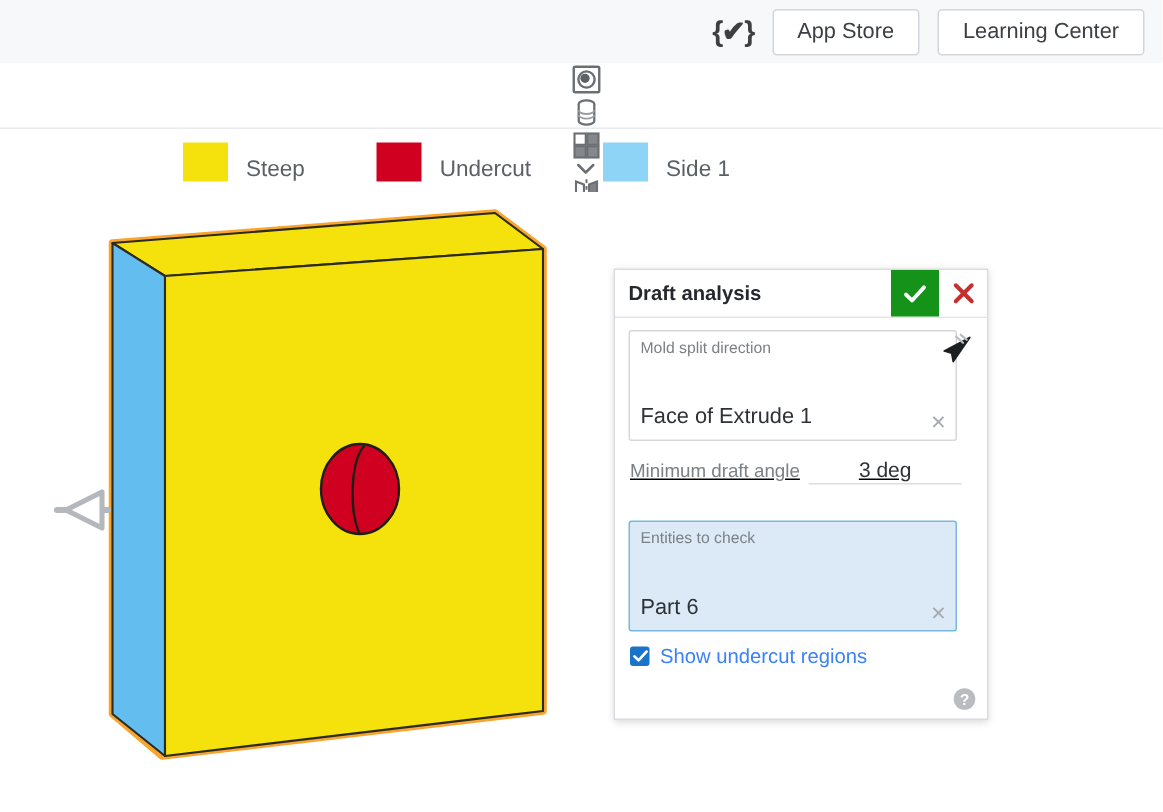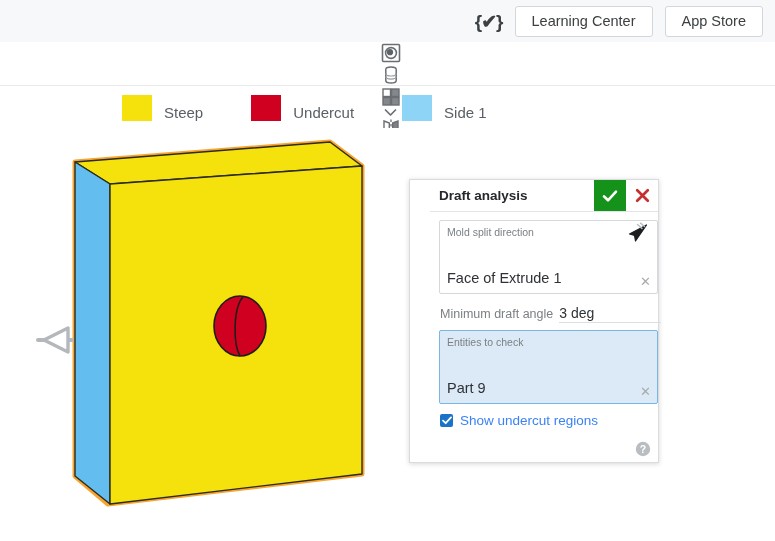--- a/index.html
+++ b/index.html
@@ -104,21 +104,20 @@
 
   
   .dialog {
     position: absolute;
     left: 409px; top: 179px;
     width: 250px;
     background: #ffffff;
     border: 1px solid #d9dbdf;
     box-shadow: 0 1px 5px rgba(0,0,0,.16);
     font-family: "Liberation Sans", sans-serif;
-    padding-left: 20px;
   }
   .dlg-header {
     height: 32px;
     display: flex; align-items: stretch;
     border-bottom: 1px solid #e2e4e7;
     background: #ffffff;
   }
   .dlg-title {
     flex: 1;
     display: flex; align-items: center;
@@ -170,31 +169,32 @@
     user-select: none;
   }
   .picker-icon {
     position: absolute;
     right: 8px; top: 10px;
     cursor: pointer;
   }
 
   .angle-row {
     display: flex; align-items: baseline;
-    margin: 11px 0 7px 1px;
+    margin: 11px 0 24px 1px;
     width: 221px;
+    text-decoration: underline;
   }
   .angle-label {
     font-size: 12.5px; color: #7b8085;
     white-space: nowrap;
   }
   .angle-input {
     flex: 1;
     border-bottom: 1px solid #dcdee0;
-    text-align: left;
+    text-align: center;
     font-size: 14px; color: #2e3236;
     padding-bottom: 1px;
     margin-left: 6px;
     cursor: text;
   }
 
   .check-row {
     display: flex; align-items: center;
     margin: 9px 0 2px 1px;
     cursor: pointer;
@@ -215,22 +215,22 @@
     display: flex; align-items: center; justify-content: flex-end;
     padding-right: 7px;
   }
   .help-icon { cursor: pointer; display:block; }
 </style>
 </head>
 <body>
 
 <div class="header">
   <div class="brace-icon">{✔}</div>
+  <div class="hdr-btn">App Store</div>
   <div class="hdr-btn">Learning Center</div>
-  <div class="hdr-btn">App Store</div>
 </div>
 
 <div class="toolbar">
 
   <div class="tb-item">
     <svg width="22" height="22" viewBox="0 0 22 22">
       <rect x="2.5" y="2.5" width="17" height="17" rx="1" fill="#fff" stroke="#6b6f73" stroke-width="1.6"></rect>
       <circle cx="11" cy="11" r="5.4" fill="none" stroke="#6b6f73" stroke-width="1.6"></circle>
       <circle cx="10" cy="10.2" r="3.1" fill="#5d6266"></circle>
     </svg>
@@ -476,21 +476,21 @@
       </svg>
     </div>
 
     <div class="angle-row">
       <div class="angle-label">Minimum draft angle</div>
       <div class="angle-input">3 deg</div>
     </div>
 
     <div class="field-box selected">
       <div class="field-label">Entities to check</div>
-      <div class="field-value">Part 9</div>
+      <div class="field-value">Part 6</div>
       <div class="field-clear">✕</div>
     </div>
 
     <div class="check-row">
       <div class="checkbox">
         <svg width="10" height="9" viewBox="0 0 10 9">
           <path d="M1 4.6 L3.7 7.2 L9 1.4" fill="none" stroke="#ffffff" stroke-width="1.8" stroke-linecap="round" stroke-linejoin="round"></path>
         </svg>
       </div>
       <div class="check-label">Show undercut regions</div>

